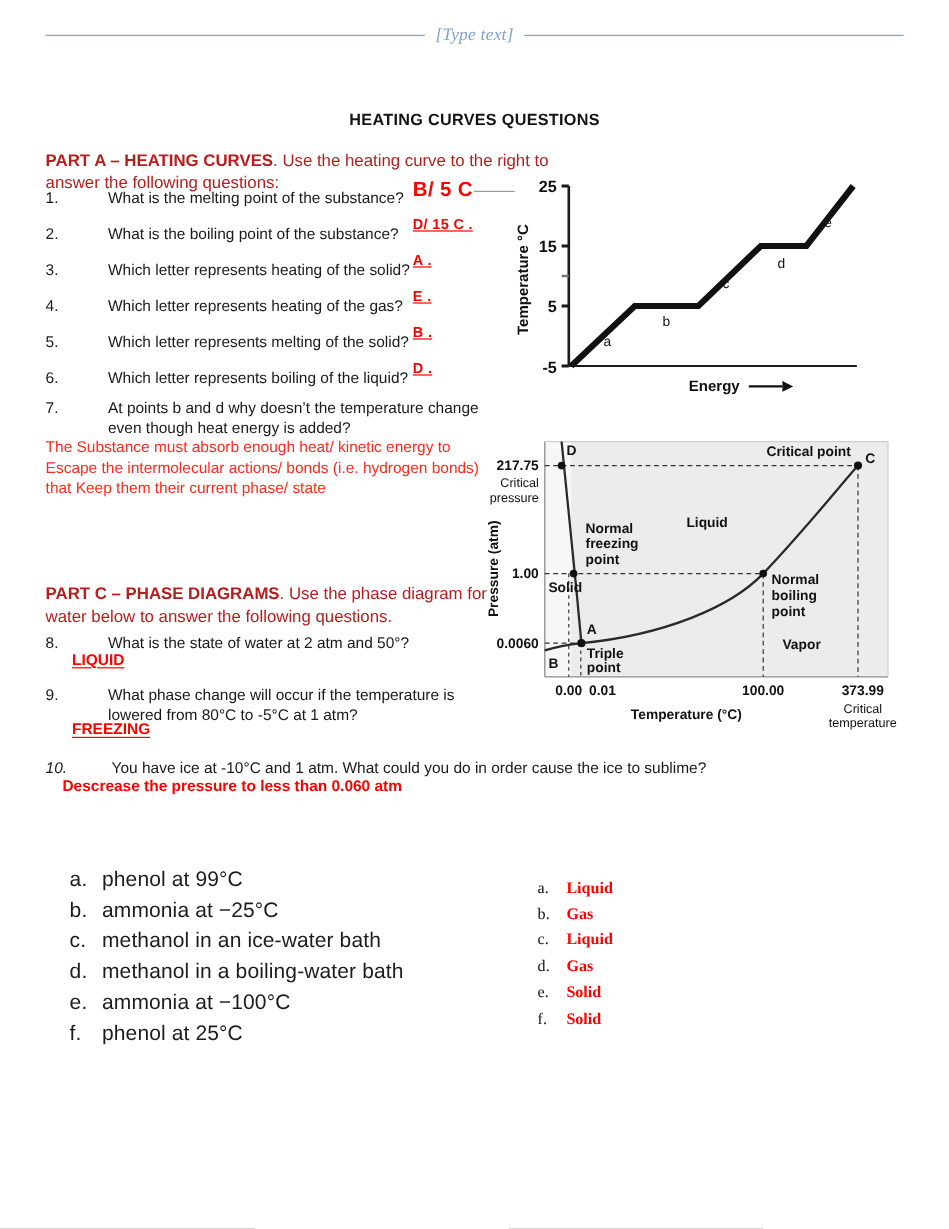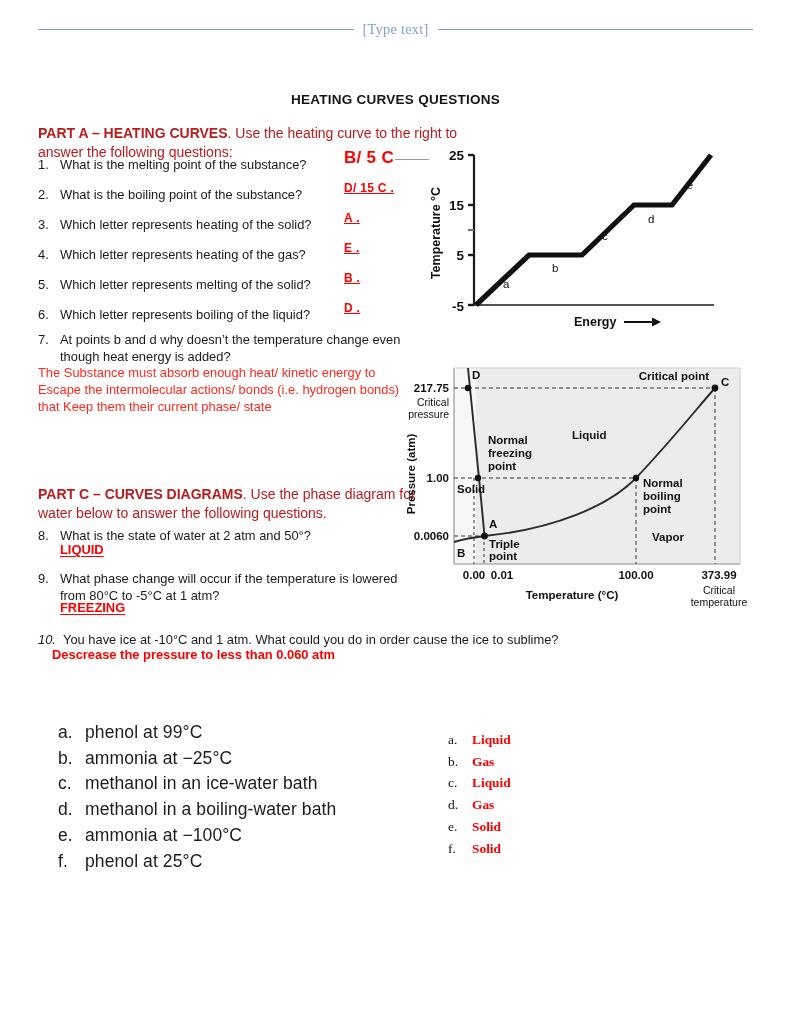--- a/index.html
+++ b/index.html
@@ -4,35 +4,35 @@
 <style>
   html,body{margin:0;padding:0;background:#8a8a8a;}
   body{font-family:"Liberation Sans",sans-serif;}
   .page{
     position:relative;width:791px;height:1024px;background:#ffffff;
     margin:0 auto;overflow:hidden;
   }
 
   
   .hdr{position:absolute;left:38px;top:18px;width:715px;height:22px;
-       display:flex;align-items:center;gap:9px;}
+       display:flex;align-items:center;gap:9px;font-style:italic;}
   .hdr .rule{flex:1 1 auto;height:1px;background:#7FA1CE;}
   .hdr .ttxt{font-family:"Liberation Serif",serif;font-size:14.5px;color:#7FA1CE;
              white-space:nowrap;letter-spacing:.2px;}
 
   
   .doc-title{position:absolute;left:0;top:92px;width:791px;text-align:center;
              font-size:13.5px;font-weight:bold;color:#141414;letter-spacing:.25px;}
   .pblock{position:absolute;font-size:14px;color:#b91c1c;line-height:1.33;}
   .sc{font-weight:bold;font-variant:small-caps;}
 
   .q{position:absolute;font-size:12.9px;color:#1a1a1a;line-height:1.32;
      display:flex;align-items:flex-start;}
   .q .num{width:22px;flex:none;}
-  .q .qtxt{flex:1 1 auto;}
+  .q .qtxt{flex:1 1 auto;margin-left:30px;}
 
   .ans{color:#FF0000;font-weight:bold;}
   .ans-red-u{color:#FF0000;font-weight:bold;text-decoration:underline;
              text-decoration-color:#FF0000;text-underline-offset:2px;}
   .ansbig{color:#FF0000;font-weight:bold;font-size:17px;letter-spacing:.3px;}
   .ansbig-u{color:#FF0000;font-weight:bold;font-size:12px;letter-spacing:.3px;
             text-decoration:underline;text-decoration-color:#FF0000;
             text-underline-offset:1px;}
   .graytail{display:inline-block;width:34px;border-bottom:1.4px solid #9a9a9a;
             vertical-align:3px;margin-left:1px;}
@@ -130,21 +130,21 @@
 
   <div class="q" style="left:38px;top:331px;width:372px;">
     <span class="num">7.</span>
     <span class="qtxt">At points b and d why doesn’t the temperature change even though heat energy is added?</span>
   </div>
 
   <div class="para-red" style="left:38px;top:365px;">The Substance must absorb enough heat/ kinetic energy to  Escape the intermolecular actions/ bonds (i.e. hydrogen bonds) that Keep them their current phase/ state</div>
 
 
   <div class="pblock" style="left:38px;top:485px;width:382px;">
-    <span class="sc">PART C – CURVES DIAGRAMS</span><span>.  Use the phase diagram for water below to answer the following questions.</span>
+    <span class="sc">PART C – PHASE DIAGRAMS</span><span>.  Use the phase diagram for water below to answer the following questions.</span>
   </div>
 
   <div class="q" style="left:38px;top:527px;width:382px;">
     <span class="num">8.</span>
     <span class="qtxt">What is the state of water at 2 atm and 50°?</span>
   </div>
   <div class="ans-red-u" style="position:absolute;left:60px;top:542px;font-size:12.9px;">LIQUID</div>
 
   <div class="q" style="left:38px;top:570px;width:382px;">
     <span class="num">9.</span>

